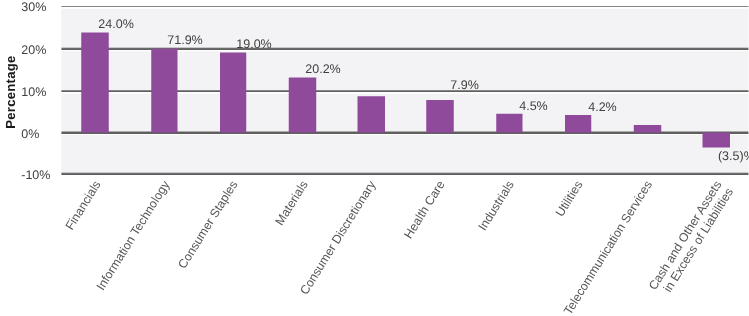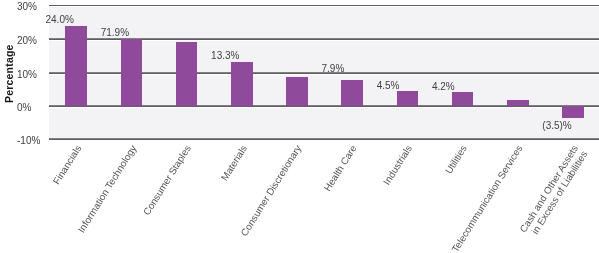--- a/index.html
+++ b/index.html
@@ -42,21 +42,21 @@
           font-size:10px;color:#404040;line-height:10px;}
   .y0{top:1.9px}.y1{top:35.8px}.y2{top:69.6px}.y3{top:102.9px}.y4{top:136.4px}
 
   
   .axistitle{position:absolute;left:3.4px;top:102.5px;
              font-size:10.5px;font-weight:600;letter-spacing:0.2px;color:#1a1a1a;
              transform:rotate(-90deg);transform-origin:left top;white-space:nowrap;}
 
   
   .dlabel{position:absolute;width:61.5px;font-size:10px;color:#404040;
-          text-align:left;white-space:nowrap;line-height:10px;}
+          text-align:right;white-space:nowrap;line-height:10px;}
   .d0{left:45.50px;top:14.98px}
   .d1{left:100.70px;top:28.19px}
   .d2{left:155.90px;top:30.69px}
   .d3{left:211.10px;top:51.45px}
   .d4{left:266.30px;top:63.96px}
   .d5{left:321.50px;top:63.81px}
   .d6{left:376.70px;top:81.34px}
   .d7{left:431.90px;top:82.25px}
   .d8{left:487.10px;top:90.39px}
   .d9{left:542.30px;top:121.04px}
@@ -97,21 +97,22 @@
     <div class="bar b4"></div>
     <div class="bar b5"></div>
     <div class="bar b6"></div>
     <div class="bar b7"></div>
     <div class="bar b8"></div>
     <div class="bar b9"></div>
   </div>
 
   <div class="dlabel d0">24.0%</div>
   <div class="dlabel d1">71.9%</div>
-  <div class="dlabel d3">13.3%</div>
+  <div class="dlabel d2">19.0%</div>
+  <div class="dlabel d3">20.2%</div>
   <div class="dlabel d5">7.9%</div>
   <div class="dlabel d6">4.5%</div>
   <div class="dlabel d7">4.2%</div>
   <div class="dlabel d9">(3.5)%</div>
 
   <div class="catwrap c0">
     <div class="catlabel"><span>Financials</span></div>
   </div>
   <div class="catwrap c1">
     <div class="catlabel"><span>Information Technology</span></div>

